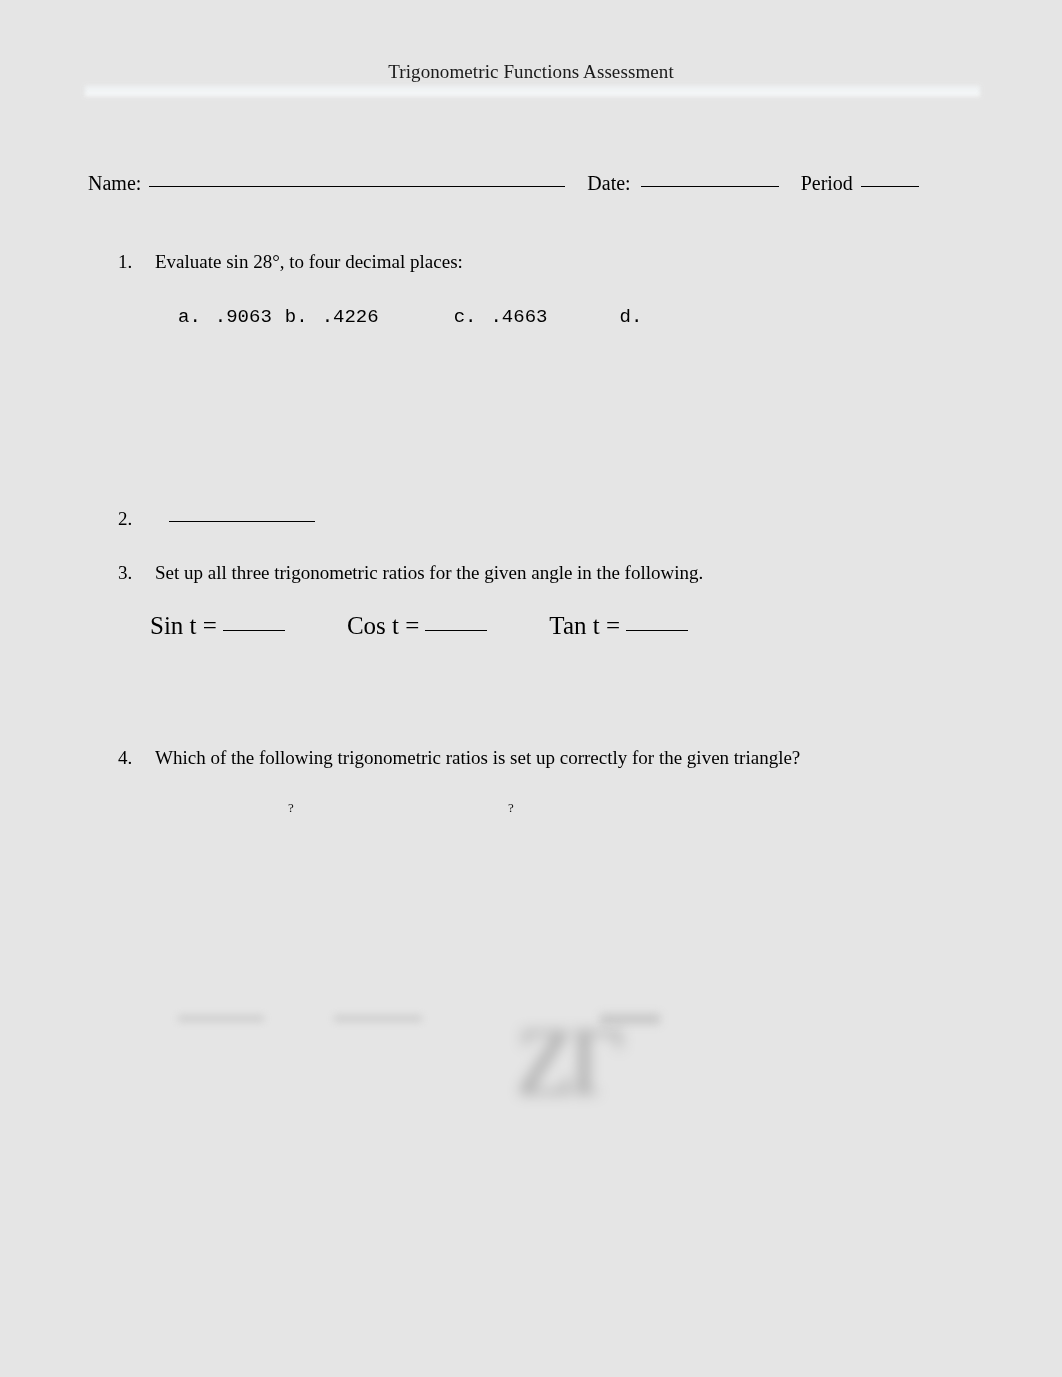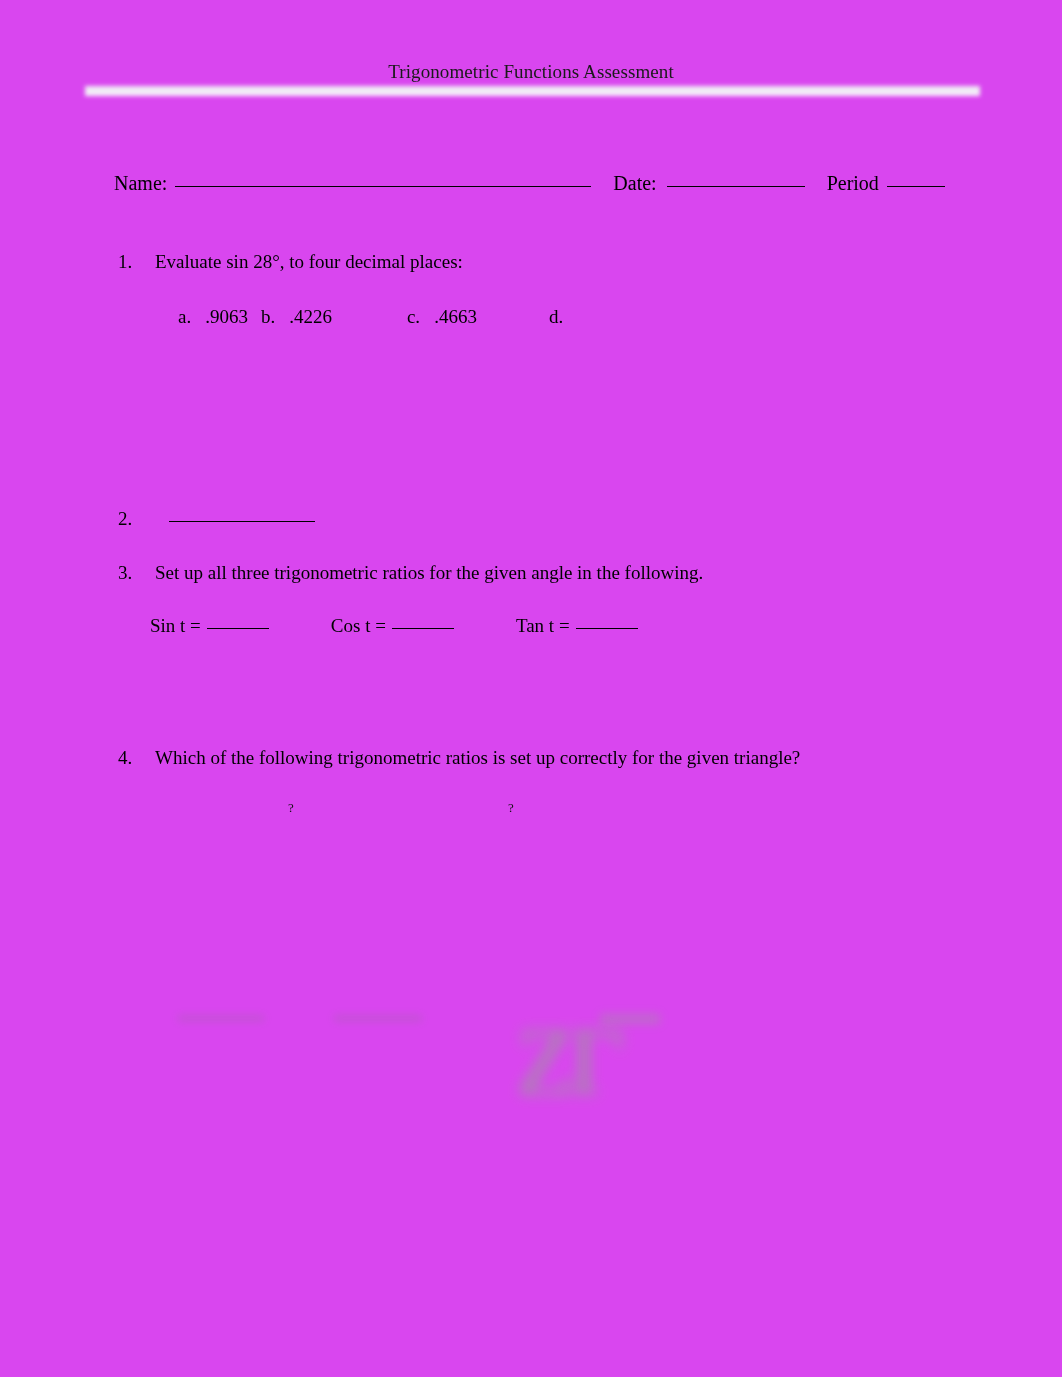--- a/index.html
+++ b/index.html
@@ -4,21 +4,21 @@
 <style>
   html, body {
     margin: 0;
     padding: 0;
     background: #ffffff;
   }
   .page {
     position: relative;
     width: 1062px;
     height: 1377px;
-    background: #d946ef;
+    background: #e5e5e5;
     font-family: "Liberation Serif", "DejaVu Serif", serif;
     color: #000000;
     overflow: hidden;
   }
 
   
   .header {
     position: absolute;
     left: 0;
     top: 60px;
@@ -48,21 +48,20 @@
 
   
   .id-line {
     position: absolute;
     left: 88px;
     top: 170px;
     width: 880px;
     font-size: 20px;
     line-height: 26px;
     white-space: nowrap;
-    margin-left: 26px;
   }
   .id-line .lbl { }
   .rule {
     display: inline-block;
     border-bottom: 1.6px solid #000;
     vertical-align: 3px;
   }
   .rule-name   { width: 416px; margin-left: 8px; }
   .rule-date   { width: 138px; margin-left: 10px; }
   .rule-period { width: 58px;  margin-left: 8px; }
@@ -92,20 +91,21 @@
   #q4 { left: 118px; top: 745px; width: 830px; }
 
   
   .choices {
     position: absolute;
     left: 178px;
     top: 304px;
     font-size: 19px;
     line-height: 26px;
     white-space: nowrap;
+    font-family: Liberation Mono, monospace;
   }
   .choice-letter { display: inline-block; }
   .choice-val { display: inline-block; }
   .sp-a { display:inline-block; width: 14px; }
   .sp-ab { display:inline-block; width: 13px; }
   .sp-b { display:inline-block; width: 14px; }
   .sp-bc { display:inline-block; width: 75px; }
   .sp-c { display:inline-block; width: 14px; }
   .sp-cd { display:inline-block; width: 72px; }
 
@@ -116,21 +116,21 @@
     width: 146px;
     vertical-align: 3px;
     margin-left: 14px;
   }
 
   
   .ratios {
     position: absolute;
     left: 150px;
     top: 613px;
-    font-size: 19px;
+    font-size: 25px;
     line-height: 26px;
     white-space: nowrap;
   }
   .ratio-item { display: inline-block; }
   .rule-ratio {
     display: inline-block;
     border-bottom: 1.7px solid #000;
     width: 62px;
     vertical-align: 3px;
     margin-left: 6px;

